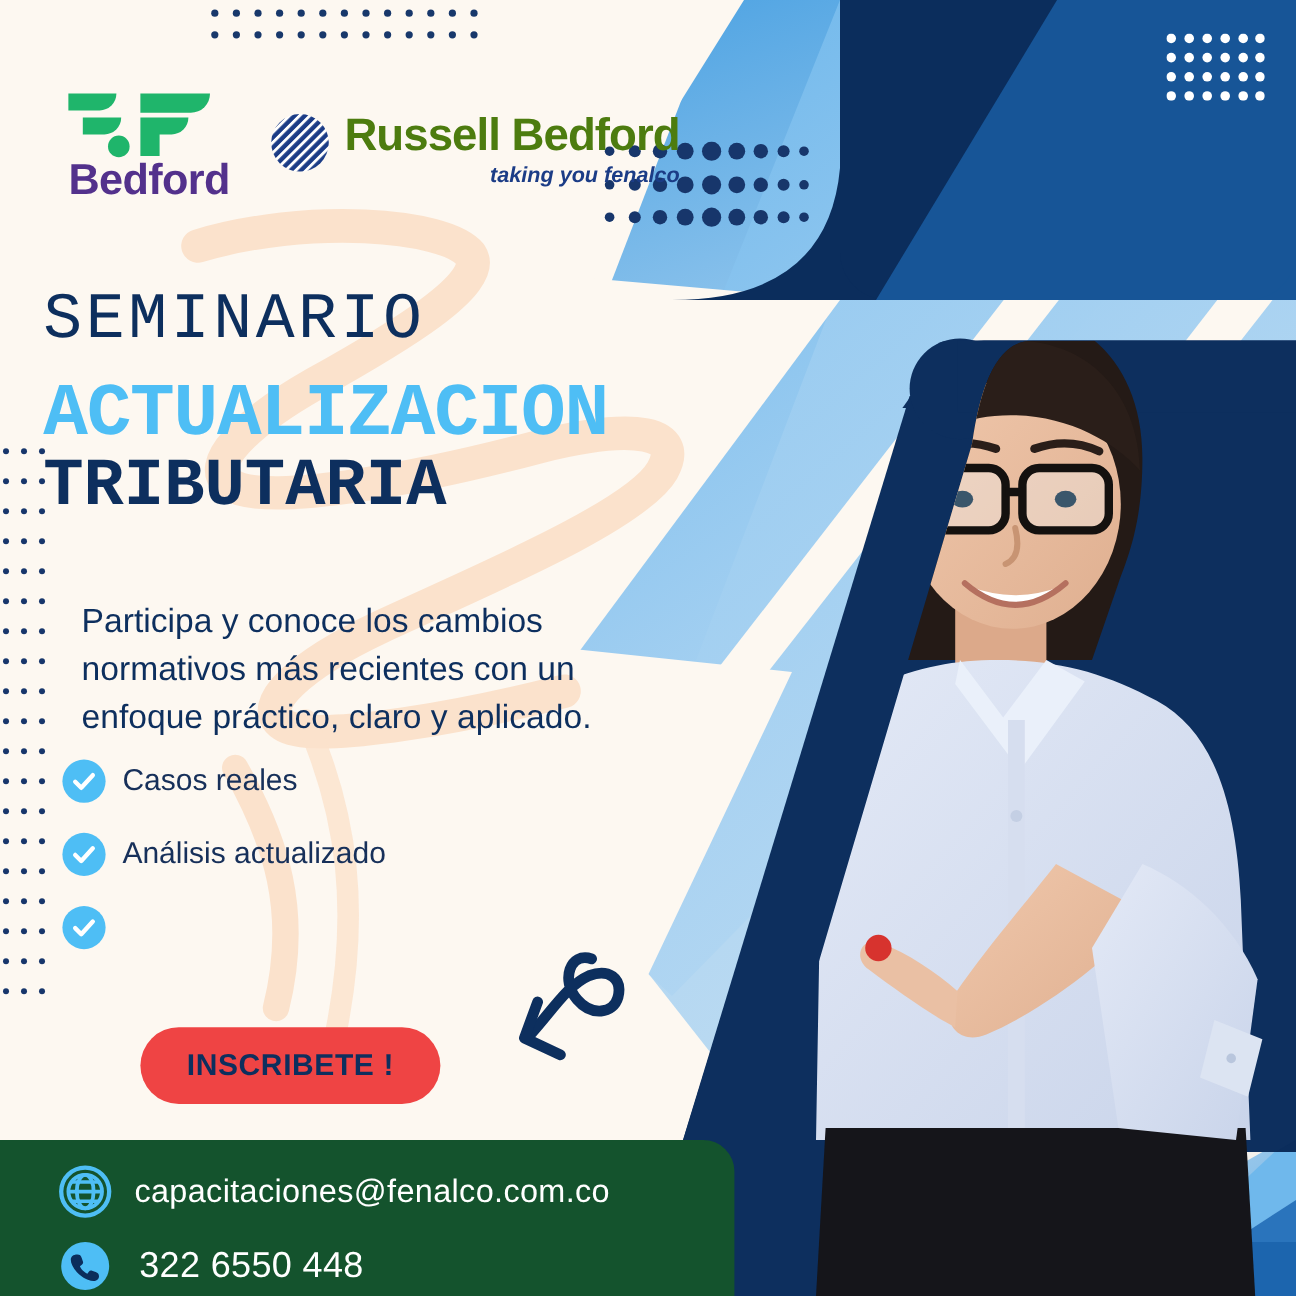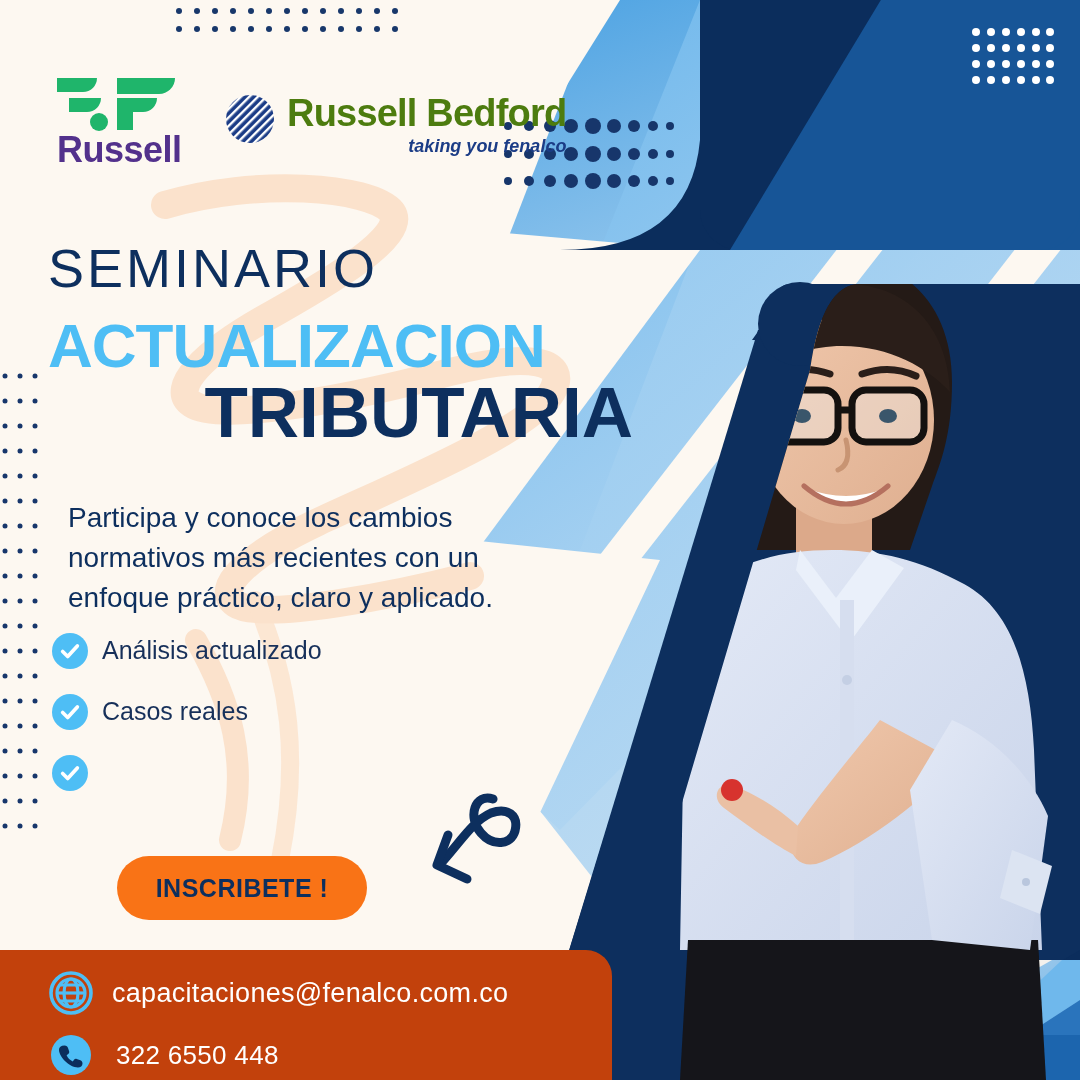--- a/index.html
+++ b/index.html
@@ -40,32 +40,32 @@
   .rb-name {
     font-size:38px; font-weight:bold; color:#4d7c0f;
     line-height:1; letter-spacing:-0.8px;
   }
   .rb-tag {
     font-size:18px; font-style:italic; font-weight:bold; color:#1B3C86;
     align-self:flex-end; margin-top:4px;
   }
 
   
-  .headline { position:absolute; left:48px; top:240px; width:650px; }
+  .headline { position:absolute; left:36px; top:240px; width:650px;font-family:Liberation Mono, monospace; }
   .kicker {
     font-size:54px; color:#0D2F5E; letter-spacing:3px;
     line-height:1.05; font-weight:400;
   }
   .title-main {
     font-size:62px; font-weight:bold; color:#4EBEF5;
     letter-spacing:-1px; line-height:1.08; margin-top:16px;
   }
   .title-sub {
-    font-size:71px; font-weight:bold; color:#0D2F5E;
-    letter-spacing:0px; line-height:1.05; text-align:right;
+    font-size:56px; font-weight:bold; color:#0D2F5E;
+    letter-spacing:0px; line-height:1.05; text-align:left;
     width:585px; margin-top:-4px;
   }
 
   
   .desc {
     position:absolute; left:68px; top:498px; width:500px;
     font-size:28px; line-height:1.42; color:#0D2F5E;
   }
 
   
@@ -78,43 +78,43 @@
     display:flex; align-items:center; justify-content:center;
   }
   .check svg { width:22px; height:22px; display:block; }
   .bullet-label { font-size:25px; color:#17305A; }
   .bullet.indent .bullet-label { margin-left:8px; }
 
   
   .cta {
     position:absolute; left:117px; top:856px;
     width:250px; height:64px; border-radius:32px;
-    background:#f97316; border:none; cursor:pointer;
+    background:#ef4444; border:none; cursor:pointer;
     display:flex; align-items:center; justify-content:center;
     font-family:"Liberation Sans", sans-serif;
     font-size:25px; font-weight:bold; color:#0D2F5E;
     letter-spacing:0.5px;
   }
 
   
   .arrow { position:absolute; left:415px; top:783px; width:165px; height:125px; }
 
   
   .footer {
     position:absolute; left:0; top:950px; width:612px; height:130px;
-    background:#c2410c; border-top-right-radius:26px;
+    background:#14532d; border-top-right-radius:26px;
   }
   .contact-row {
     position:absolute; display:flex; align-items:center; gap:18px;
   }
   .contact-row.email { left:48px; top:20px; }
   .contact-row.phone { left:48px; top:82px; }
   .icon-circle { width:46px; height:46px; flex:none; }
   .contact-text { font-size:27px; color:#FFFFFF; letter-spacing:0.3px; }
-  .contact-row.phone .contact-text { font-size:26px; margin-left:4px; }
+  .contact-row.phone .contact-text { font-size:30px; margin-left:4px; }
 
   
   .person { position:absolute; left:560px; top:250px; width:520px; height:830px; }
 </style>
 </head>
 <body>
 
 <div class="poster">
 
   <div class="bg">
@@ -437,21 +437,21 @@
 
   <div class="logos">
     <div class="fenalco">
       <svg class="fenalco-mark" viewBox="0 0 122 62">
         <path d="M2 6 h40 a14 14 0 0 1 -14 14 h-26 z" fill="#1FB56B"></path>
         <path d="M62 6 h58 a16 16 0 0 1 -16 16 h-42 z" fill="#1FB56B"></path>
         <path d="M14 26 h32 a14 14 0 0 1 -14 14 h-18 z" fill="#1FB56B"></path>
         <path d="M62 26 h40 a14 14 0 0 1 -14 14 h-10 v18 h-16 z" fill="#1FB56B"></path>
         <circle cx="44" cy="50" r="9" fill="#1FB56B"></circle>
       </svg>
-      <div class="fenalco-word">Russell</div>
+      <div class="fenalco-word">Bedford</div>
     </div>
 
     <div class="rb">
       <svg class="rb-mark" viewBox="0 0 50 50">
         <defs>
           <pattern id="rbstripes" width="6" height="6" patternUnits="userSpaceOnUse" patternTransform="rotate(45)">
             <rect width="6" height="6" fill="#1B3C86"></rect>
             <rect width="2.4" height="6" fill="#FFFFFF"></rect>
           </pattern>
         </defs>
@@ -472,29 +472,29 @@
 
   <div class="desc">Participa y conoce los cambios normativos más recientes con un enfoque práctico, claro y aplicado.</div>
 
   <div class="bullets">
     <div class="bullet">
       <span class="check">
         <svg viewBox="0 0 24 24">
             <path d="M4 12.5 L9.5 18 L20 6.5" fill="none" stroke="#FFFFFF" stroke-width="4" stroke-linecap="round" stroke-linejoin="round"></path>
           </svg>
       </span>
-      <span class="bullet-label">Análisis actualizado</span>
+      <span class="bullet-label">Casos reales</span>
     </div>
     <div class="bullet">
       <span class="check">
         <svg viewBox="0 0 24 24">
             <path d="M4 12.5 L9.5 18 L20 6.5" fill="none" stroke="#FFFFFF" stroke-width="4" stroke-linecap="round" stroke-linejoin="round"></path>
           </svg>
       </span>
-      <span class="bullet-label">Casos reales</span>
+      <span class="bullet-label">Análisis actualizado</span>
     </div>
     <div class="bullet indent">
       <span class="check">
         <svg viewBox="0 0 24 24">
             <path d="M4 12.5 L9.5 18 L20 6.5" fill="none" stroke="#FFFFFF" stroke-width="4" stroke-linecap="round" stroke-linejoin="round"></path>
           </svg>
       </span>
     </div>
   </div>
 

